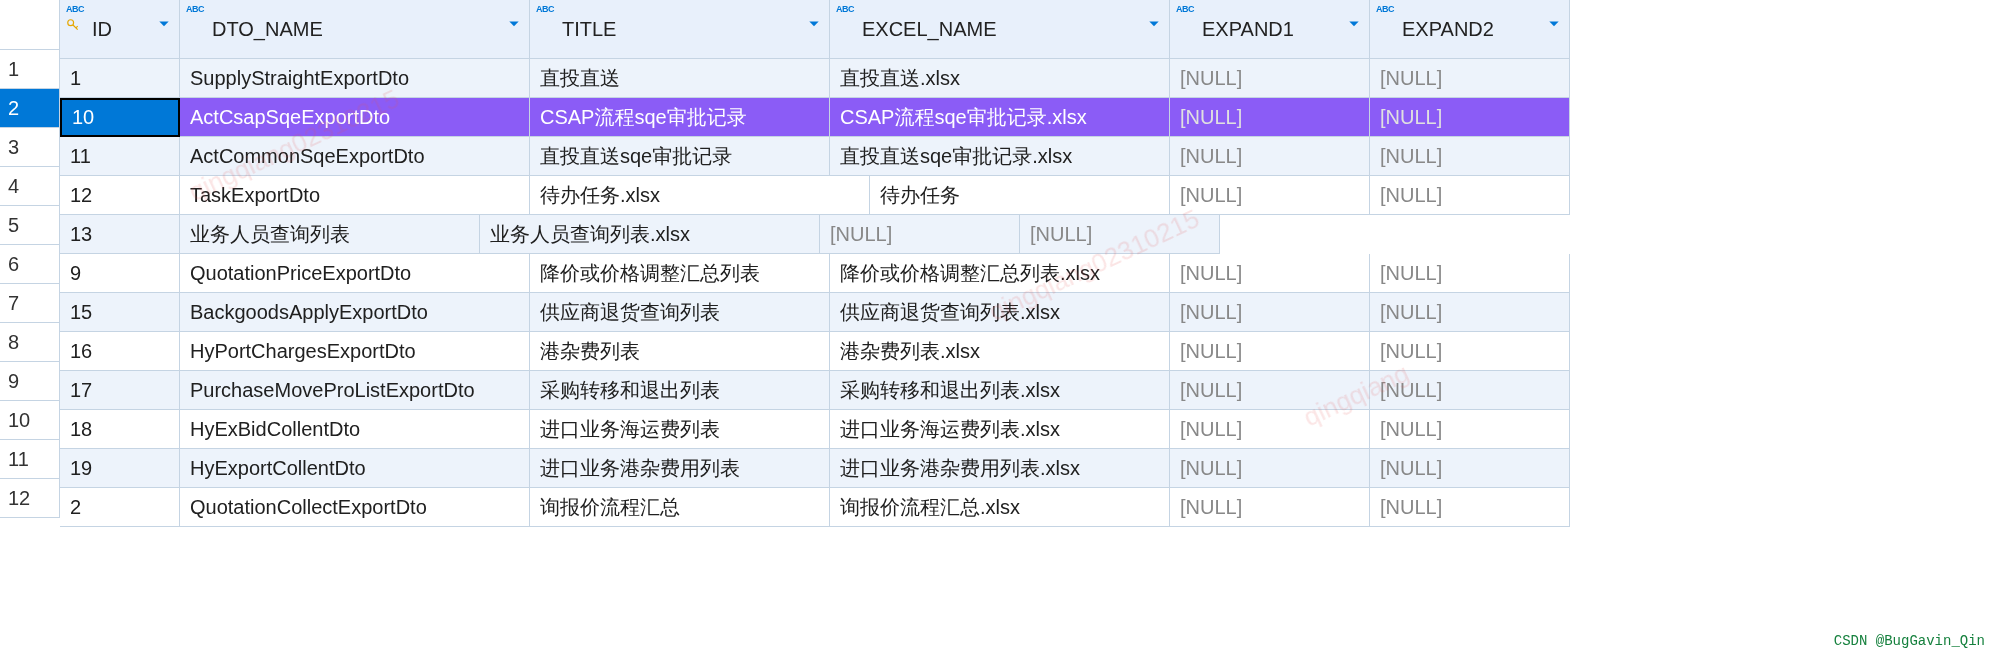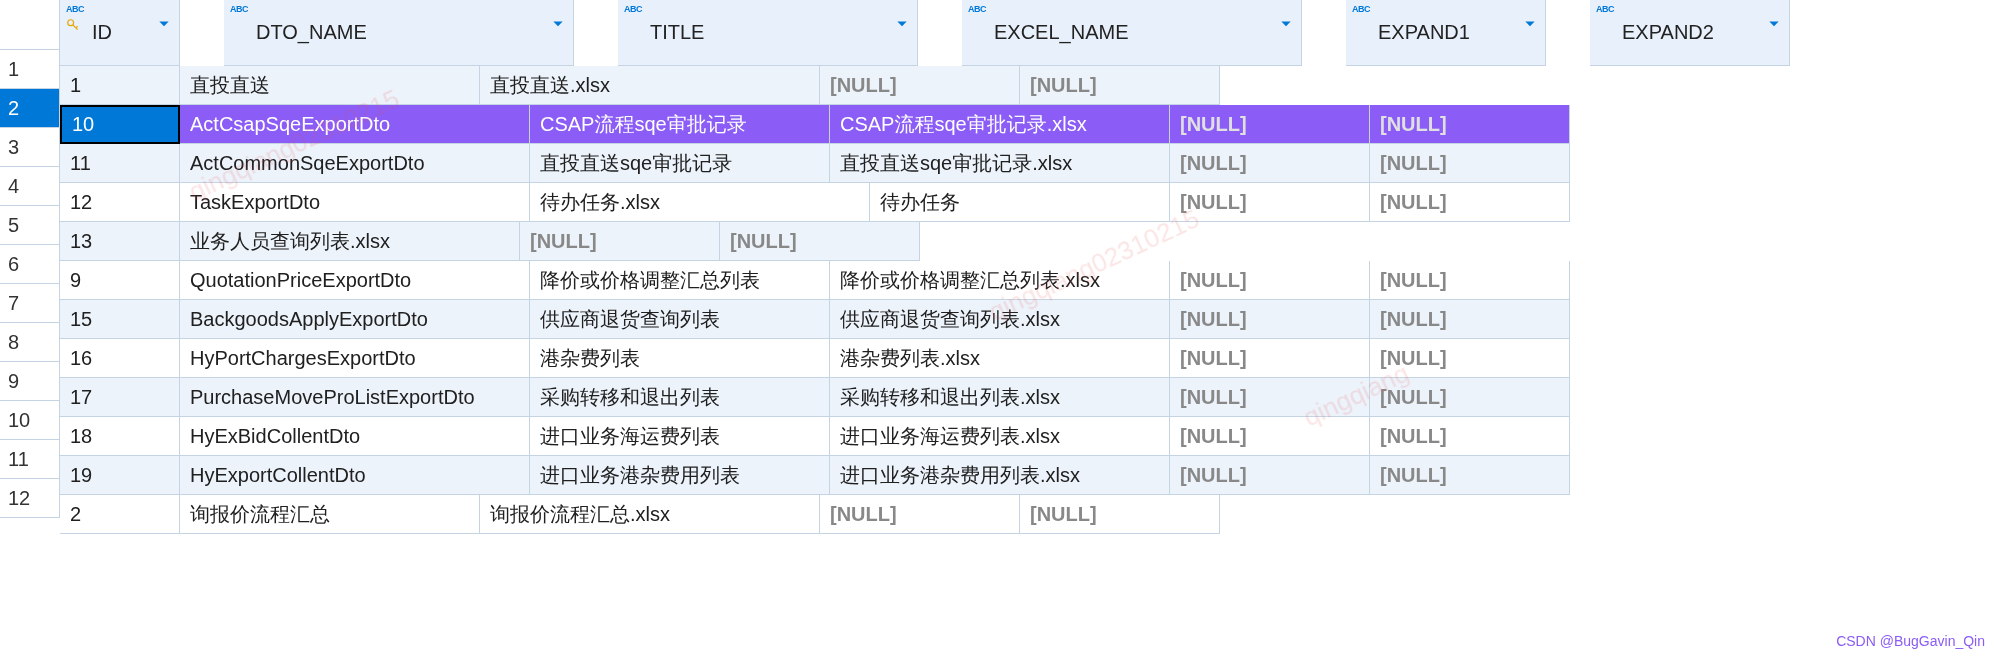--- a/index.html
+++ b/index.html
@@ -40,22 +40,21 @@
     }
     .row-num.selected {
       background: #0078d7;
       color: #fff;
     }
     .main-table {
       flex: 1;
     }
     .header-row {
       display: flex;
-      height: 66px;
-      gap: 44px;
+      height: 59px;
     }
     .data-row {
       display: flex;
       height: 39px;
     }
     .cell {
       border-right: 1px solid #c5d4e3;
       border-bottom: 1px solid #c5d4e3;
       display: flex;
       align-items: center;
@@ -112,42 +111,42 @@
     .data-row.selected .cell {
       background: #8b5cf6;
       color: #fff;
     }
     .data-row.selected .cell.focused {
       border: 2px solid #000;
       background: #0078d7;
     }
     .cell.null {
       color: #888;
-      font-weight: bold;
     }
     .data-row.selected .cell.null {
       color: #e0e0e0;
     }
     .watermark {
       position: fixed;
       font-size: 26px;
       transform: rotate(-25deg);
       pointer-events: none;
       z-index: 10;
     }
     .wm-red {
       color: rgba(230, 80, 80, 0.15);
     }
     .credit {
       position: absolute;
       right: 8px;
       bottom: 4px;
       font-size: 14px;
-      color: #8b5cf6;
+      color: #15803d;
       z-index: 20;
+      font-family: Liberation Mono, monospace;
     }
   </style>
 </head>
 <body>
 
 <div class="grid">
   <div class="row-numbers">
     <div class="row-num-header"></div>
     <div id="row-nums">
         <div class="row-num">1</div>
@@ -209,20 +208,21 @@
           <span class="type-icon">ABC</span>
           <span class="label">EXPAND2</span>
           <span class="filter-icon"><svg viewBox="0 0 24 24" width="18" height="14">
               <path d="M4 6 L12 14 L20 6 Z" fill="#0078d7"></path>
             </svg></span>
         </div>
       </div>
     <div id="data-rows">
         <div class="data-row even">
           <div class="cell col-id">1</div>
+          <div class="cell col-dto">SupplyStraightExportDto</div>
           <div class="cell col-title">直投直送</div>
           <div class="cell col-excel">直投直送.xlsx</div>
           <div class="cell col-expand1 null">[NULL]</div>
           <div class="cell col-expand2 null">[NULL]</div>
         </div>
         <div class="data-row selected">
           <div class="cell col-id focused">10</div>
           <div class="cell col-dto">ActCsapSqeExportDto</div>
           <div class="cell col-title">CSAP流程sqe审批记录</div>
           <div class="cell col-excel">CSAP流程sqe审批记录.xlsx</div>
@@ -240,20 +240,21 @@
         <div class="data-row odd">
           <div class="cell col-id">12</div>
           <div class="cell col-dto">TaskExportDto</div>
           <div class="cell col-excel">待办任务.xlsx</div>
           <div class="cell col-title">待办任务</div>
           <div class="cell col-expand1 null">[NULL]</div>
           <div class="cell col-expand2 null">[NULL]</div>
         </div>
         <div class="data-row even">
           <div class="cell col-id">13</div>
+          <div class="cell col-title">业务人员查询列表</div>
           <div class="cell col-excel">业务人员查询列表.xlsx</div>
           <div class="cell col-expand1 null">[NULL]</div>
           <div class="cell col-expand2 null">[NULL]</div>
         </div>
         <div class="data-row odd">
           <div class="cell col-id">9</div>
           <div class="cell col-dto">QuotationPriceExportDto</div>
           <div class="cell col-title">降价或价格调整汇总列表</div>
           <div class="cell col-excel">降价或价格调整汇总列表.xlsx</div>
           <div class="cell col-expand1 null">[NULL]</div>
@@ -294,20 +295,21 @@
         <div class="data-row even">
           <div class="cell col-id">19</div>
           <div class="cell col-dto">HyExportCollentDto</div>
           <div class="cell col-title">进口业务港杂费用列表</div>
           <div class="cell col-excel">进口业务港杂费用列表.xlsx</div>
           <div class="cell col-expand1 null">[NULL]</div>
           <div class="cell col-expand2 null">[NULL]</div>
         </div>
         <div class="data-row odd">
           <div class="cell col-id">2</div>
+          <div class="cell col-dto">QuotationCollectExportDto</div>
           <div class="cell col-title">询报价流程汇总</div>
           <div class="cell col-excel">询报价流程汇总.xlsx</div>
           <div class="cell col-expand1 null">[NULL]</div>
           <div class="cell col-expand2 null">[NULL]</div>
         </div>
       </div>
   </div>
 </div>
 
 <div class="credit">CSDN @BugGavin_Qin</div>

